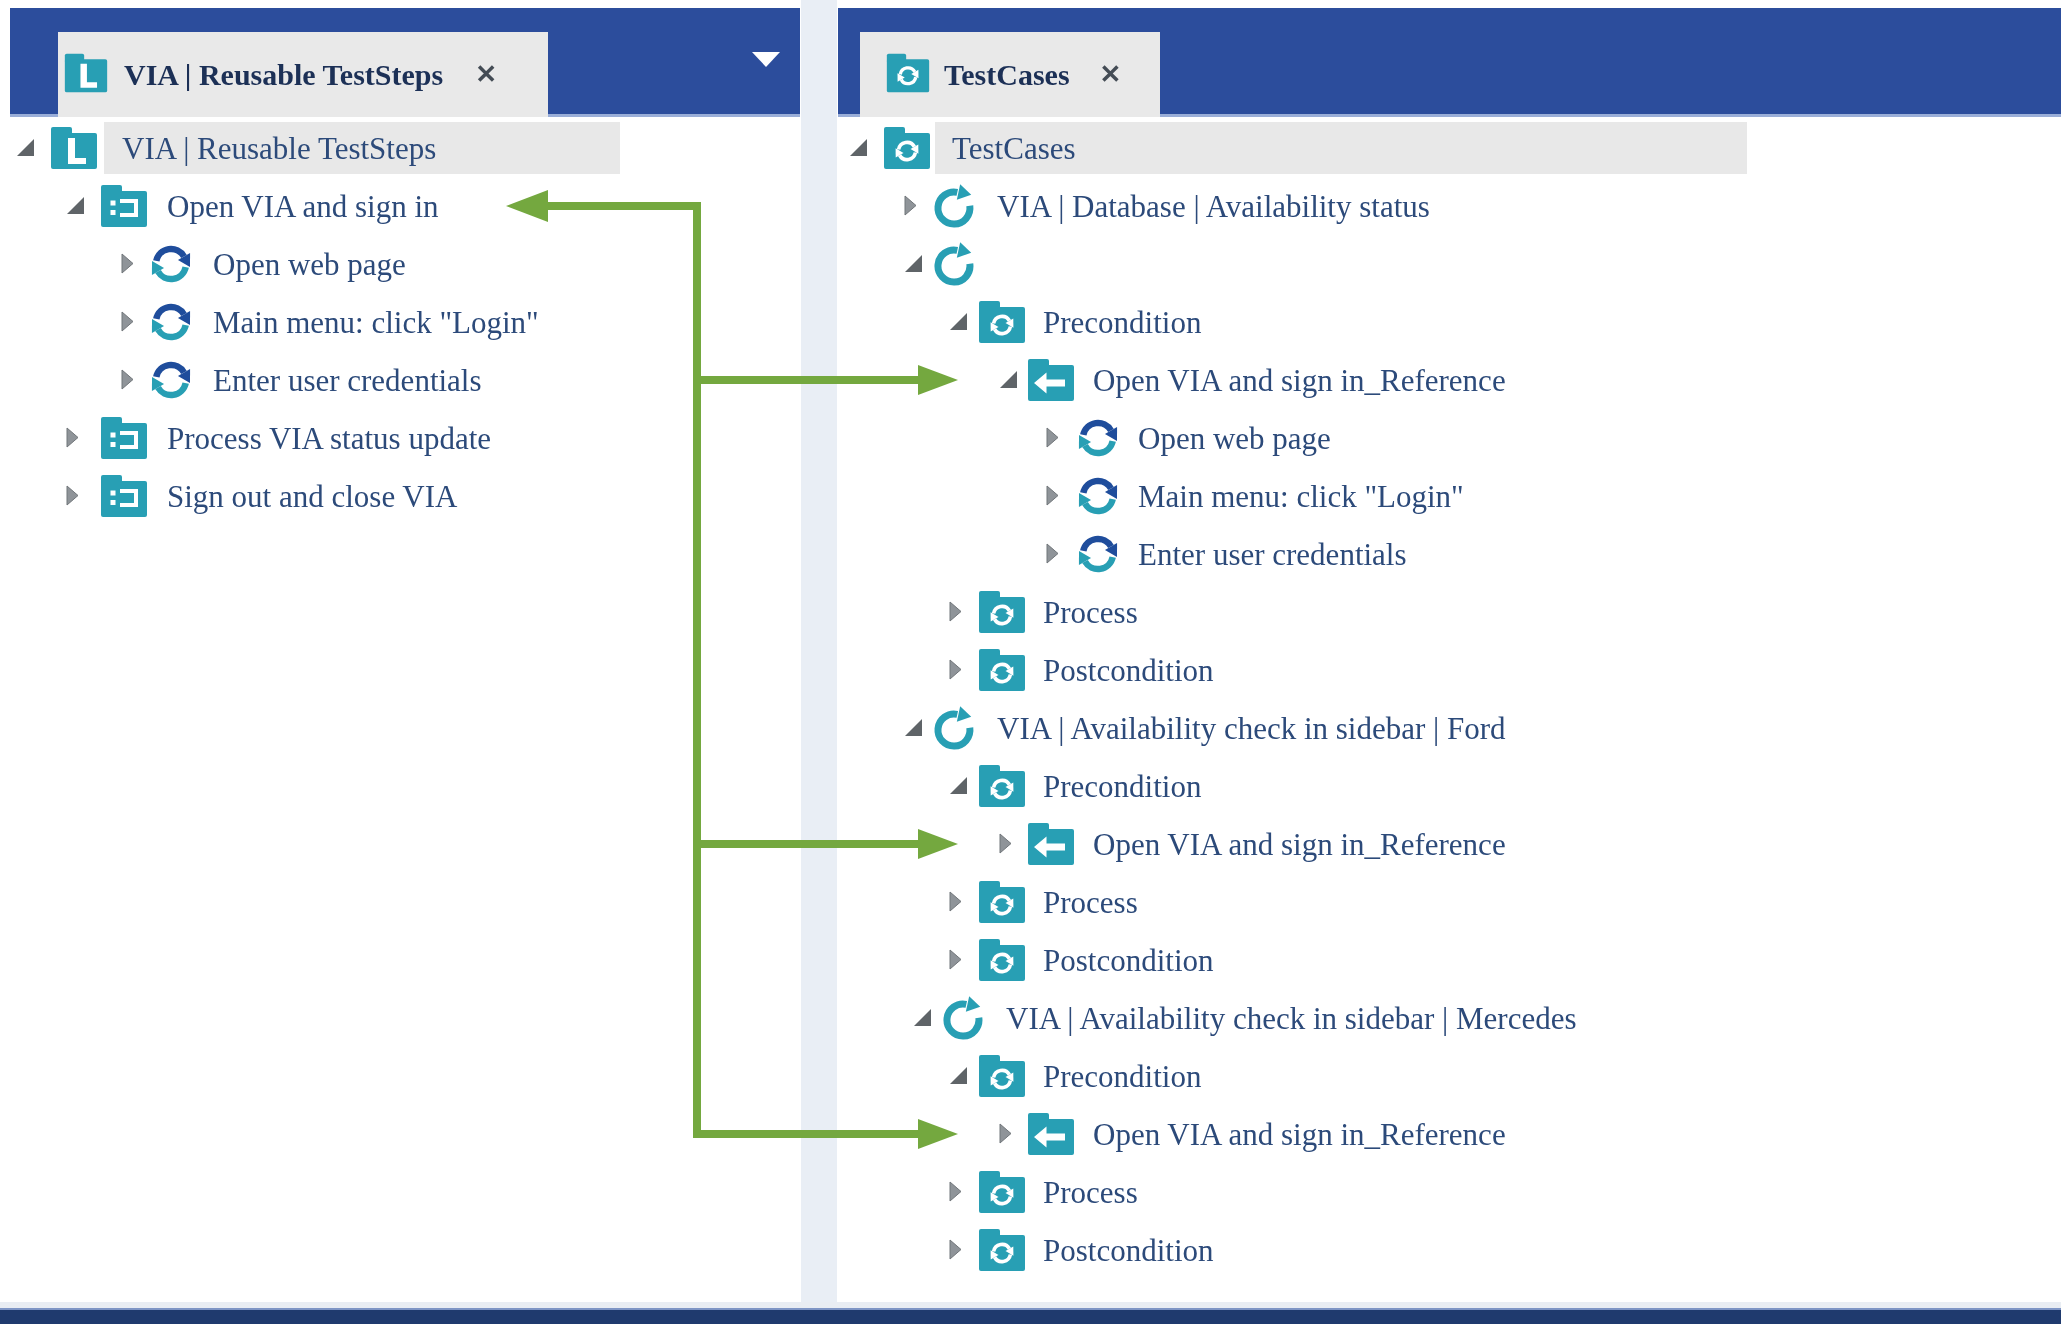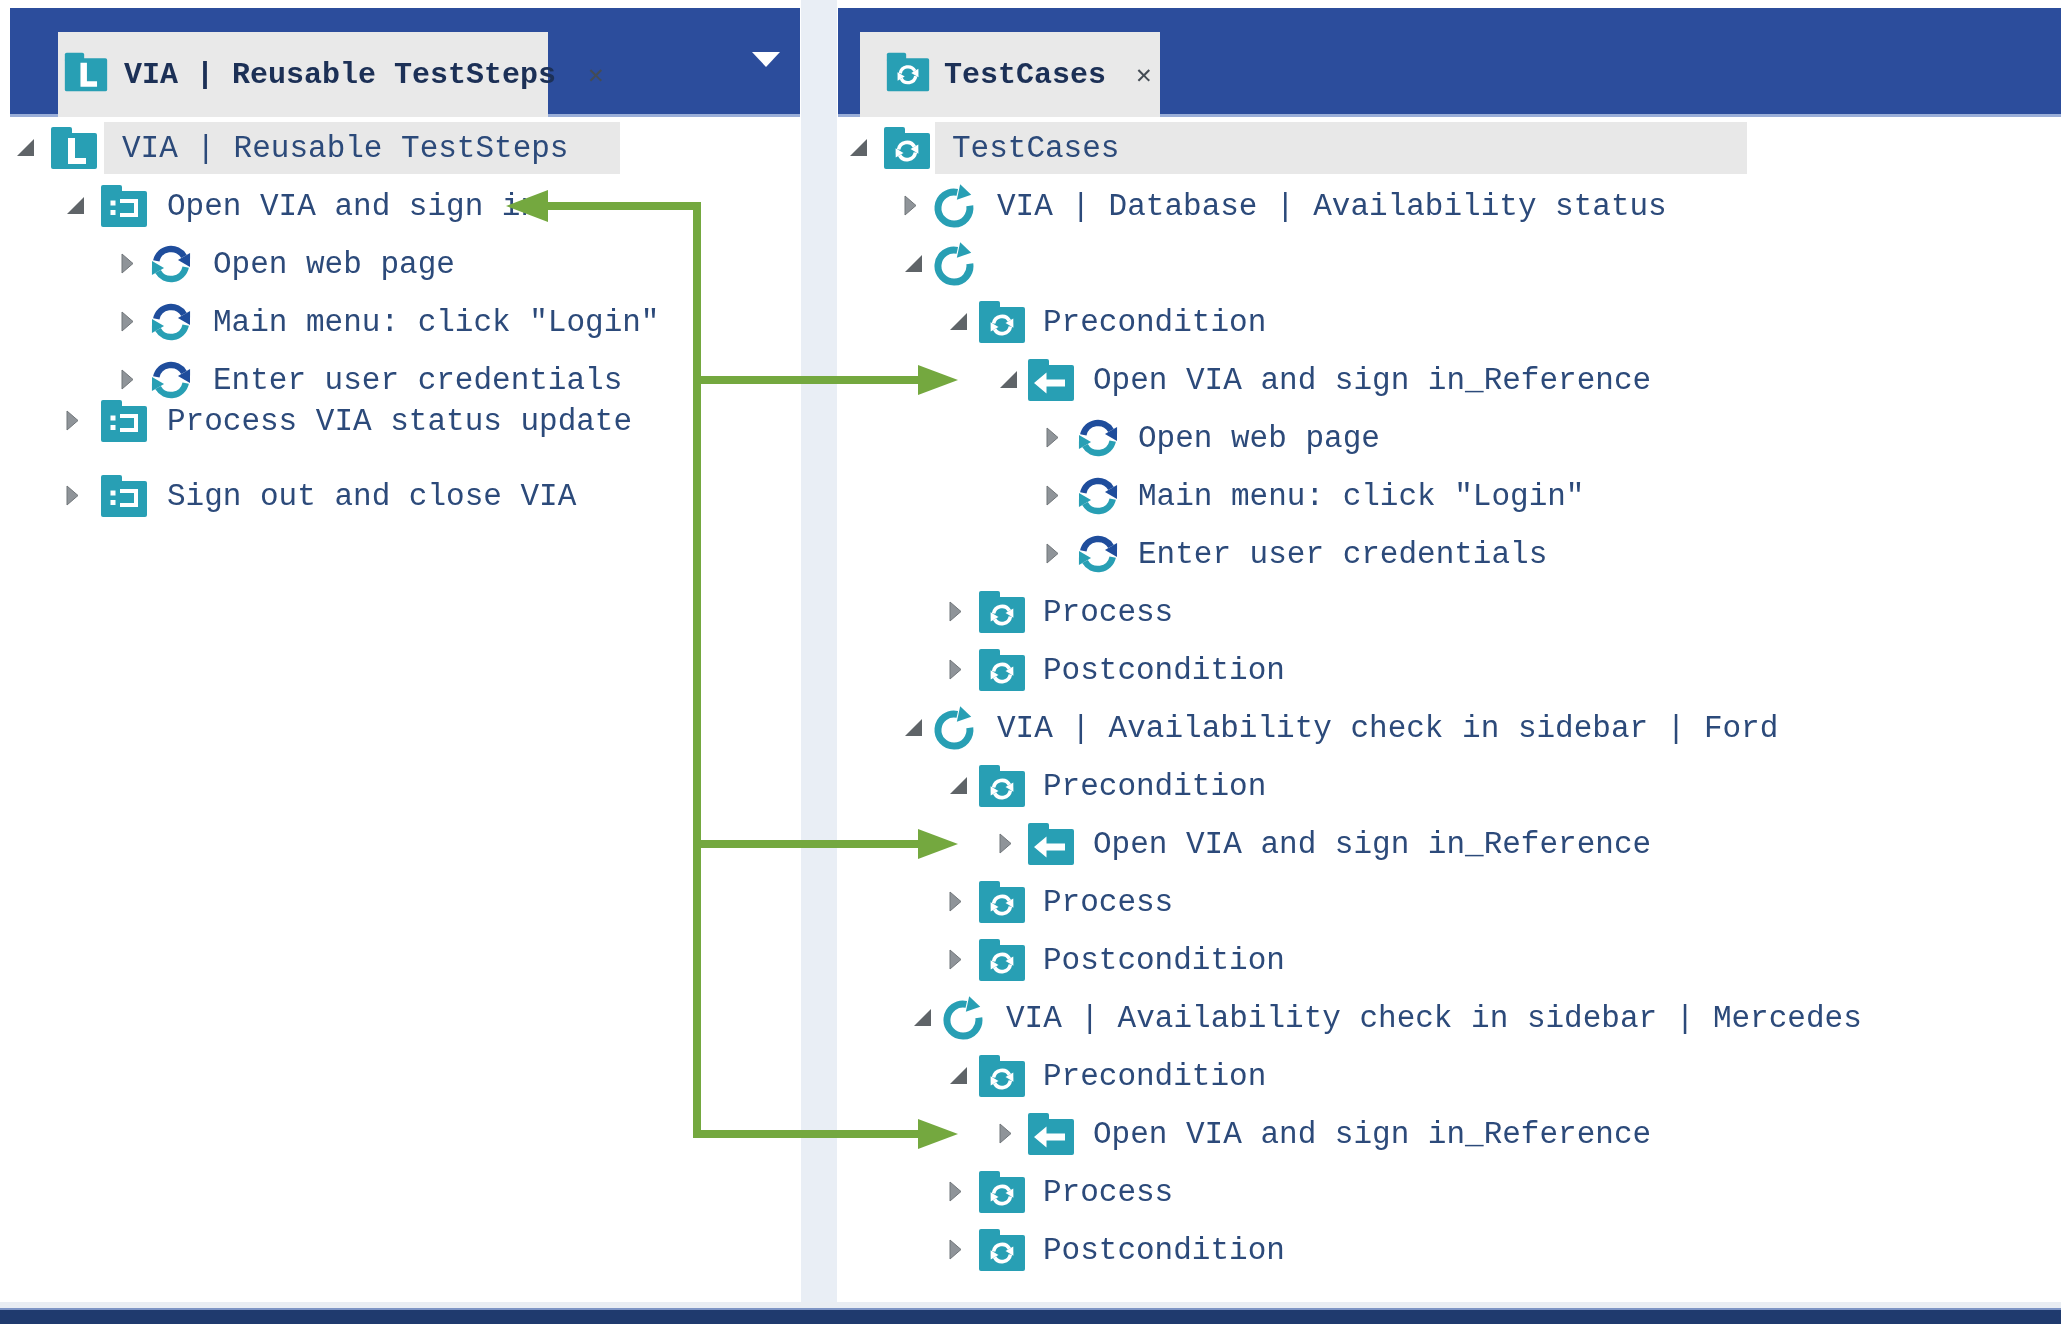--- a/index.html
+++ b/index.html
@@ -1,19 +1,19 @@
 <!DOCTYPE html>
 <html><head>
 <meta charset="utf-8">
 <style>
   html,body { margin:0; padding:0; background:#ffffff; }
   #canvas {
     position:relative; width:2061px; height:1324px; overflow:hidden;
     background:#ffffff;
-    font-family:Liberation Mono, monospace;
+    font-family:Liberation Serif, serif;
   }
   .hdr { position:absolute; top:8px; height:106px; background:#2c4d9c;
          border-bottom:3px solid #9aaed8; }
   #hdr-left  { left:10px;  width:790px; }
   #hdr-right { left:838px; width:1223px; }
 
   .tab { position:absolute; top:32px; height:85px; background:#e9e9e9; z-index:4;
          display:flex; align-items:center; }
   #tab-left  { left:58px;  width:490px; }
   #tab-right { left:860px; width:300px; }
@@ -128,21 +128,21 @@
             <polygon points="2,2 13,11.5 2,21" fill="#8f9499" stroke="#71767a" stroke-width="1"></polygon>
           </svg></span>
         <span class="nicon" style="left: 148px; top: 3px;"><svg width="46" height="46" viewBox="0 0 46 46">
       <path d="M8.3 19.9 A15 15 0 0 1 36 15.5" fill="none" stroke="#1f4d9c" stroke-width="6.5"></path>
       <polygon points="0,-7 12,0 0,7" transform="translate(36,15.5) rotate(60)" fill="#1f4d9c"></polygon>
       <path d="M37.7 26.1 A15 15 0 0 1 10 30.5" fill="none" stroke="#289fb4" stroke-width="6.5"></path>
       <polygon points="0,-7 12,0 0,7" transform="translate(10,30.5) rotate(240)" fill="#289fb4"></polygon>
           </svg></span>
         <span class="row-label" style="left: 213px; top: 5px;">Enter user credentials</span>
       </div>
-      <div class="tree-row" style="top: 395px;">
+      <div class="tree-row" style="top: 412px;">
         <span class="tgl" style="left: 65px; top: 14px;"><svg width="15" height="23" viewBox="0 0 15 23">
             <polygon points="2,2 13,11.5 2,21" fill="#8f9499" stroke="#71767a" stroke-width="1"></polygon>
           </svg></span>
         <span class="nicon" style="left: 98px; top: 1px;"><svg width="52" height="50" viewBox="0 0 52 50">
     <rect x="3" y="4" width="21" height="10" rx="2" fill="#289fb4"></rect>
     <rect x="3" y="10" width="46" height="36" rx="2" fill="#289fb4"></rect>
       <rect x="12.5" y="19.5" width="5" height="5" fill="#fff"></rect>
       <rect x="12.5" y="29" width="5" height="5" fill="#fff"></rect>
       <path d="M22 20 H38 V34 H22" fill="none" stroke="#fff" stroke-width="4"></path>
           </svg></span>

